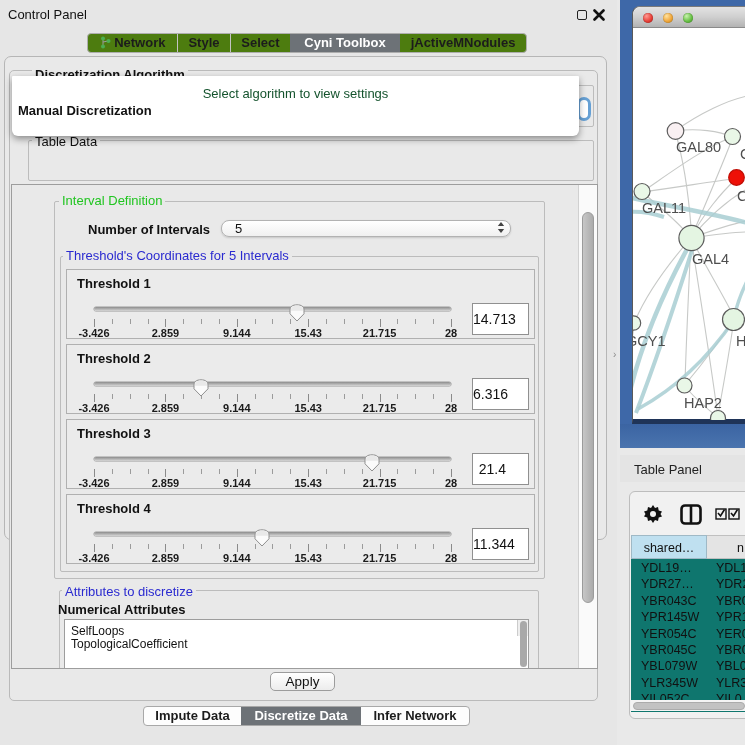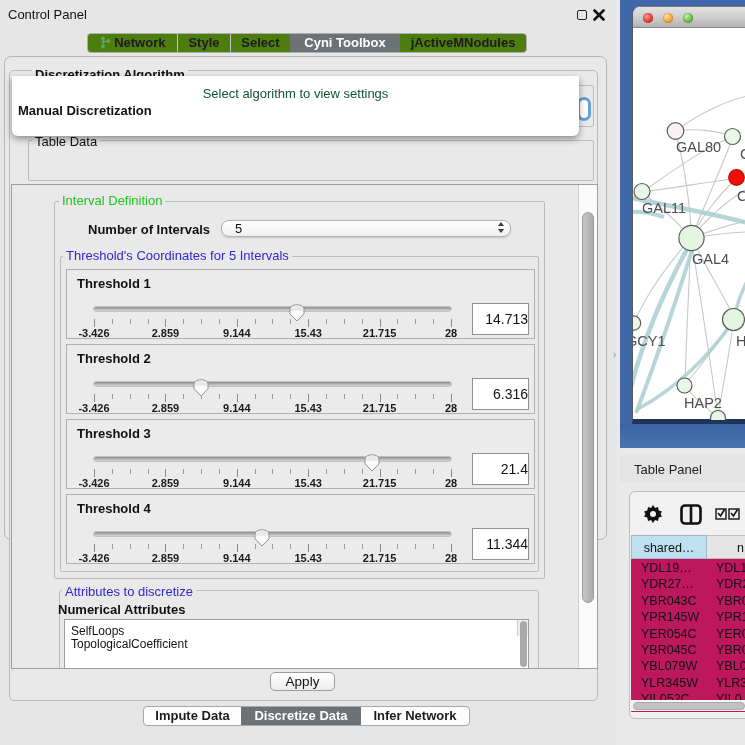--- a/index.html
+++ b/index.html
@@ -26,21 +26,21 @@
 #vsb{position:absolute;right:0;top:0;width:19px;height:485px;background:#fafafa;border-left:1px solid #d0d0d0}
 #vsb .th{position:absolute;left:3px;top:27px;width:12px;height:391px;border-radius:6px;background:linear-gradient(90deg,#c7c7c7,#ababab);border:1px solid #9b9b9b}
 
 .tbox{position:absolute;left:54px;width:469px;height:70px;background:#ebebeb;border:1px solid #b0b0b0}
 .ttitle{position:absolute;left:10px;top:6px;font-size:13px;font-weight:bold;color:#111}
 .track{position:absolute;left:27px;top:37px;width:357px;height:4px;border-radius:2px;background:linear-gradient(180deg,#8d8d8d,#d6d6d6);box-shadow:0 0 0 0.5px #9a9a9a}
 .minors{position:absolute;left:27px;top:49px;width:358px;height:5px;background:repeating-linear-gradient(to right,#9b9b9b 0,#9b9b9b 1px,transparent 1px,transparent 17.85px)}
 .majors{position:absolute;left:27px;top:49px;width:358px;height:8px;background:repeating-linear-gradient(to right,#8a8a8a 0,#8a8a8a 1px,transparent 1px,transparent 71.4px)}
 .tl{position:absolute;top:57px;transform:translateX(-50%);font-size:11px;font-weight:bold;color:#1a1a1a}
 .thumb{position:absolute;top:34px}
-.vbox{position:absolute;left:405px;top:33px;width:57px;height:32px;background:#fff;border:1px solid #909090;font-size:14px;color:#111;text-align:right;line-height:30px;padding-right:0}
+.vbox{position:absolute;left:405px;top:33px;width:57px;height:32px;background:#fff;border:1px solid #909090;font-size:14px;color:#111;text-align:right;line-height:30px;padding-right:22px}
 
 #attlist{position:absolute;left:52px;top:434px;width:465px;height:51px;background:#fff;border:1px solid #9d9d9d;font-size:12px;color:#111}
 #attlist div{padding-left:6px;height:16px;line-height:16px}
 #attsb{position:absolute;right:0;top:0;width:11px;height:49px;background:#eee;border-left:1px solid #ccc}
 #attsb i{position:absolute;left:1.5px;top:1px;width:7px;height:46px;border-radius:4px;background:#a9a9a9;display:block}
 
 #applybtn{position:absolute;left:265px;top:615px;width:65px;height:19px;background:linear-gradient(180deg,#ffffff,#ececec);border:1px solid #9c9c9c;border-radius:5px;font-size:13.5px;color:#111;text-align:center;line-height:17px}
 #btabs{position:absolute;left:138px;top:649px;height:20px;background:#fdfdfd;border:1px solid #a8a8a8;border-radius:4px;display:flex;align-items:center;font-size:13px;font-weight:bold;color:#1c1c1c;overflow:hidden}
 #btabs .tab{height:20px;line-height:19px;text-align:center;white-space:nowrap}
 #btabs .sel{background:#6d7277;color:#fff}
@@ -53,21 +53,21 @@
 
 #bluebg{position:absolute;left:620px;top:0;width:125px;height:448px;background:linear-gradient(180deg,#3e68a8 0 424px,#3b64a2 424px,#4a74ae 448px)}
 #macwin{position:absolute;left:632px;top:6px;width:120px;height:418px;border-radius:8px 0 0 0;background:#fff;border-left:1px solid #5a5a5a;border-top:1px solid #7a7a7a;border-bottom:5px solid #1f3458}
 #mactitle{position:absolute;left:0;top:0;width:120px;height:21px;border-radius:8px 0 0 0;background:linear-gradient(180deg,#e3e3e3,#cfcfcf 50%,#b3b3b3);border-bottom:1px solid #8a8a8a}
 .light{position:absolute;top:6px;width:10px;height:10px;border-radius:50%}
 #netsvg{position:absolute;left:0;top:22px}
 
 #tpbar{position:absolute;left:620px;top:455px;width:125px;height:27px;background:#e4e4e4}
 #tpbar span{position:absolute;left:14px;top:7px;font-size:13px;color:#222}
 #tcard{position:absolute;left:629px;top:491px;width:125px;height:228px;background:#f1f1f1;border:1px solid #bdbdbd;border-radius:6px 0 0 6px}
-#ttable{position:absolute;left:631px;top:535px;width:114px;height:177px;background:#be185d;font-size:12.5px;color:#111;overflow:hidden}
+#ttable{position:absolute;left:631px;top:535px;width:114px;height:177px;background:#0f766e;font-size:12.5px;color:#111;overflow:hidden}
 .hd{position:absolute;top:0;height:24px;line-height:24px;text-align:center}
 .hd1{left:0;width:76px;background:#bfe0f0;border:1px solid #9fb9c6}
 .hd2{left:76px;width:60px;background:#e4e4e4;border:1px solid #c0c0c0;border-left:none;text-align:left;padding-left:30px}
 .row{position:absolute;left:10px;width:70px;height:16.4px;line-height:16.4px;white-space:nowrap}
 .rowb{position:absolute;left:85px;width:60px;height:16.4px;line-height:16.4px;white-space:nowrap}
 #hsb{position:absolute;left:0px;top:165px;width:114px;height:11px;background:#f4f4f4}
 #hsb i{position:absolute;left:2px;top:1.5px;width:112px;height:8px;border-radius:4px;background:#c2c2c2;border:1px solid #ababab;display:block}
 </style></head><body>
 <div id="leftwin">
   <div id="cptitle">Control Panel</div>

